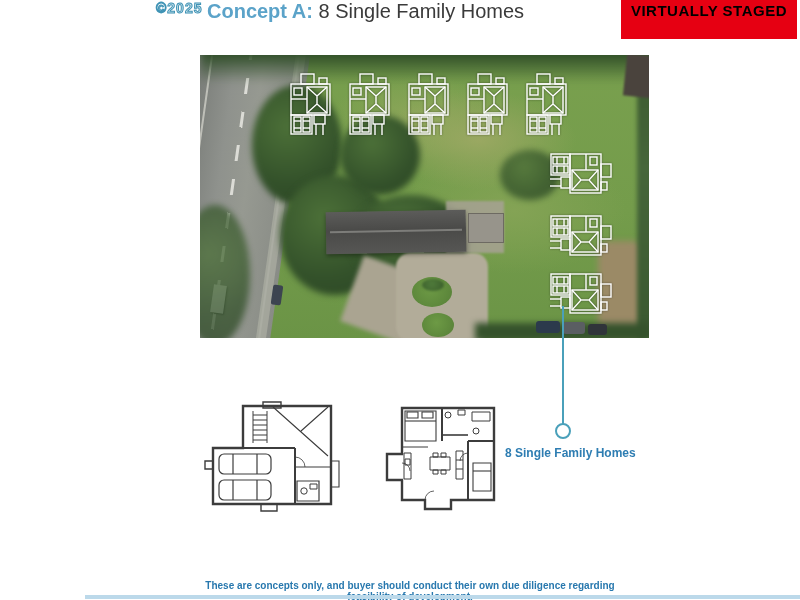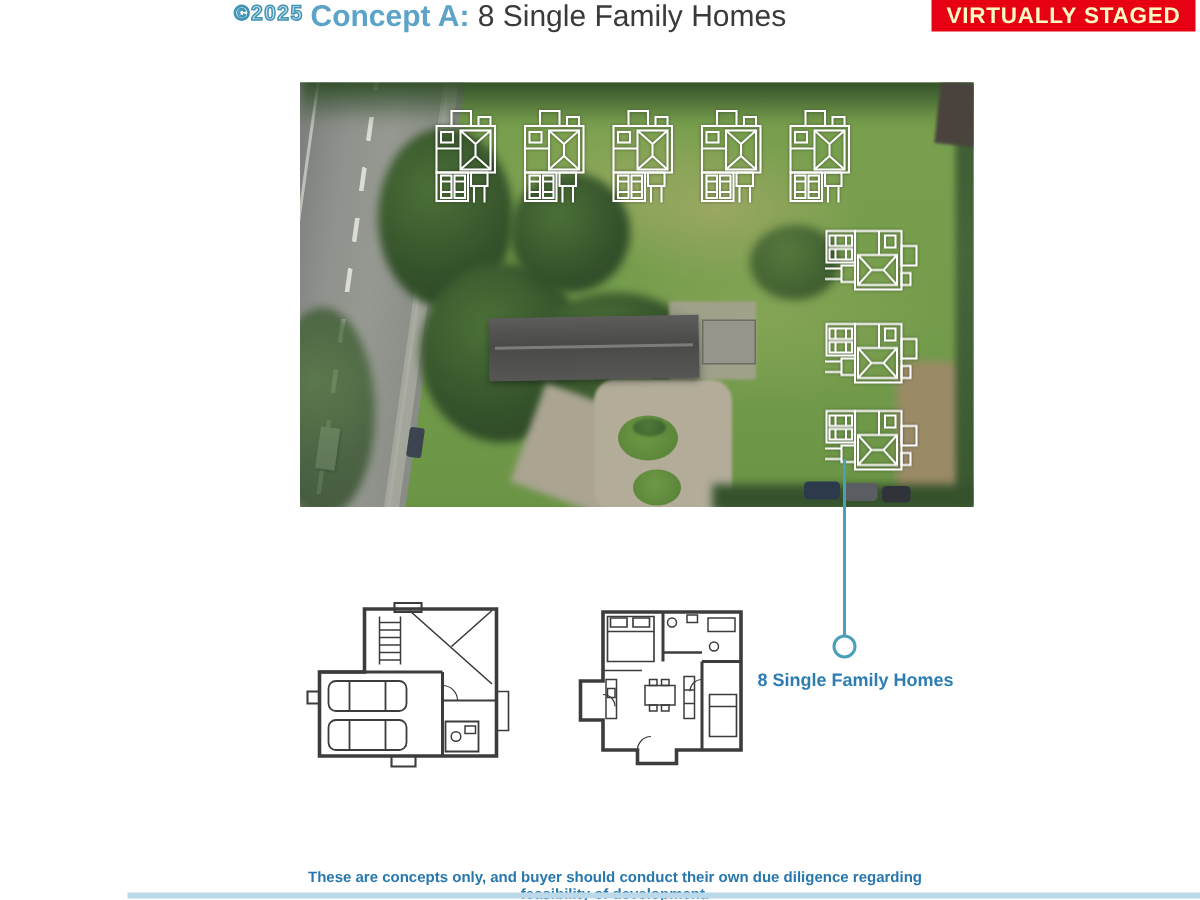--- a/index.html
+++ b/index.html
@@ -4,22 +4,22 @@
 <style>
   html,body{margin:0;padding:0;background:#fff;}
   #page{position:relative;width:800px;height:600px;background:#fff;overflow:hidden;
         font-family:"Liberation Sans",sans-serif;}
 
   
   #title{position:absolute;left:164px;top:0;font-size:20px;color:#3a3a3a;white-space:nowrap;margin-left:43px;}
   #title .hl{color:#5ba3c9;font-weight:bold;}
   #watermark{position:absolute;left:156px;top:0;font-size:14px;font-weight:bold;letter-spacing:1px;
              color:rgba(63,147,181,0.28);-webkit-text-stroke:1px #3f93b5;z-index:5;}
-  #badge{position:absolute;right:3px;top:0;background:#e60012;color:#fef9c3;font-weight:bold;
-         font-size:15px;padding:2px 10px 2px 10px;letter-spacing:0.5px;}
+  #badge{position:absolute;right:3px;top:0;background:#e60012;color:#000000;font-weight:bold;
+         font-size:15px;padding:2px 10px 20px 10px;letter-spacing:0.5px;}
 
   
   #photo{position:absolute;left:200px;top:55px;width:449px;height:283px;overflow:hidden;
          background:
           radial-gradient(ellipse 140px 70px at 62% 30%, #9aa862 0%, rgba(154,168,98,0) 70%),
           radial-gradient(ellipse 120px 60px at 48% 22%, #8da65a 0%, rgba(141,166,90,0) 70%),
           radial-gradient(ellipse 160px 90px at 70% 55%, #84a355 0%, rgba(132,163,85,0) 70%),
           radial-gradient(ellipse 120px 80px at 42% 75%, #6d9a49 0%, rgba(109,154,73,0) 70%),
           linear-gradient(180deg,#79a04e 0%,#749c4b 55%,#6b9446 100%);}
   #photo .abs{position:absolute;}

